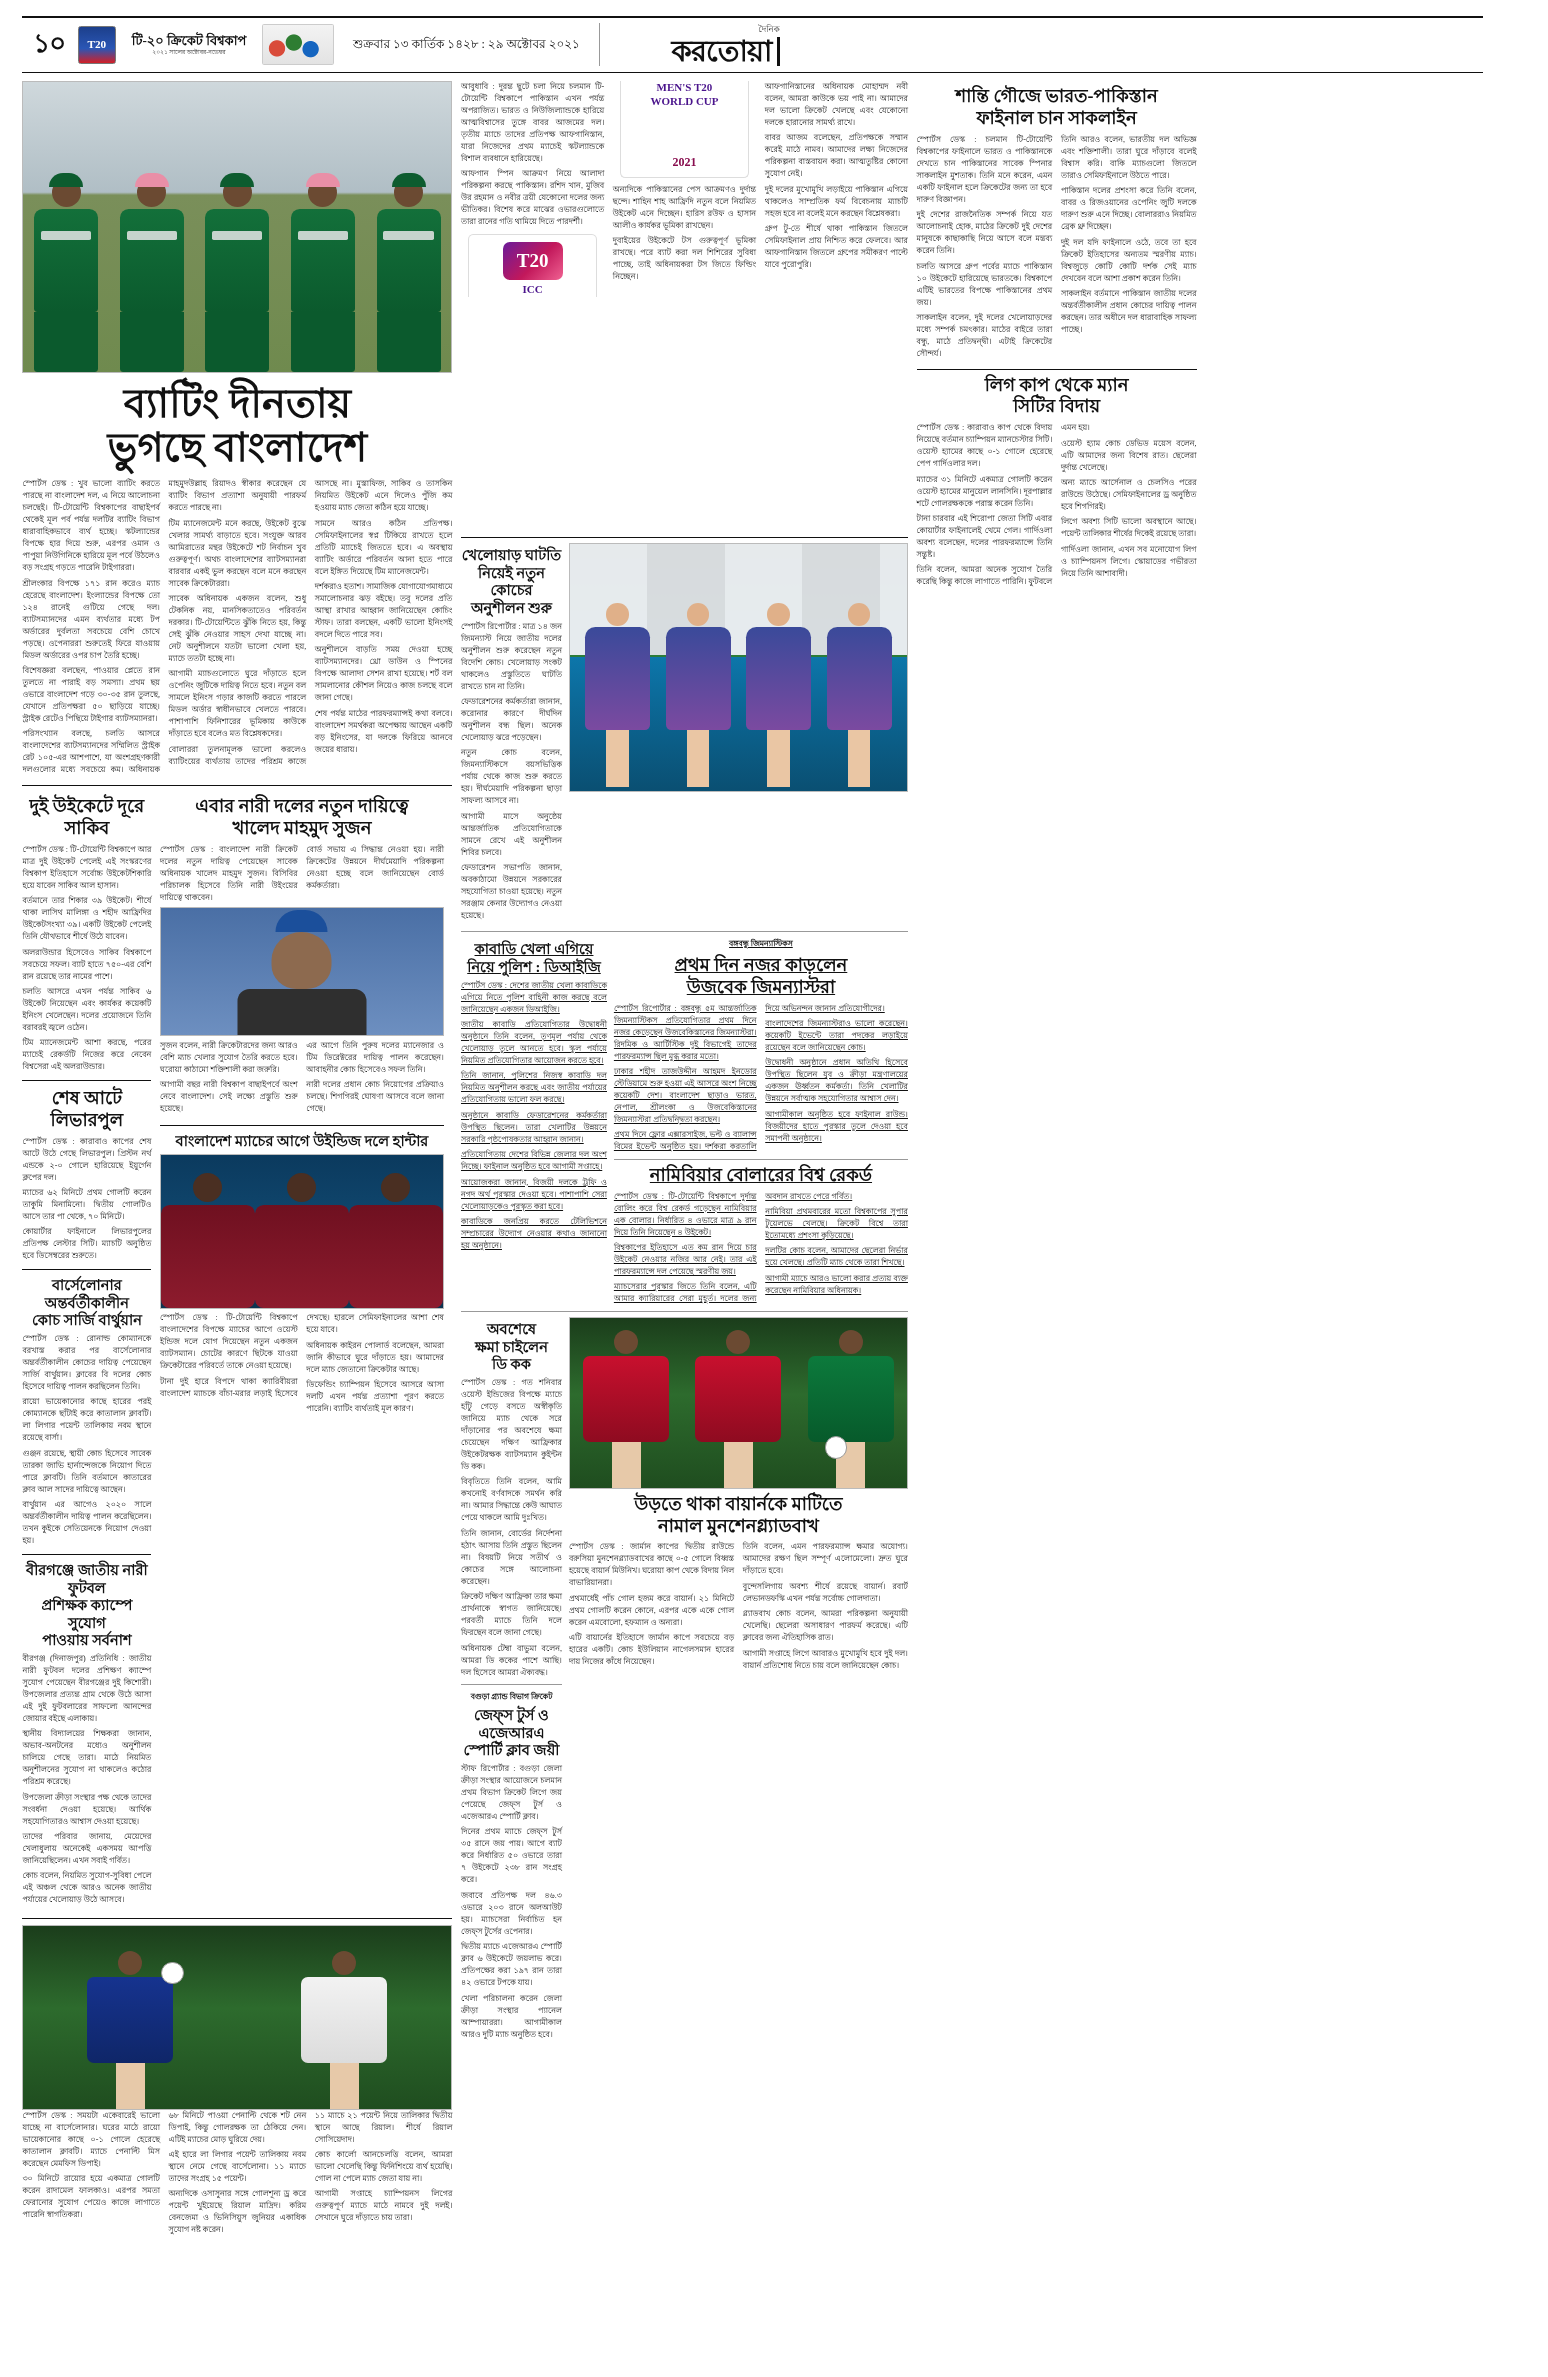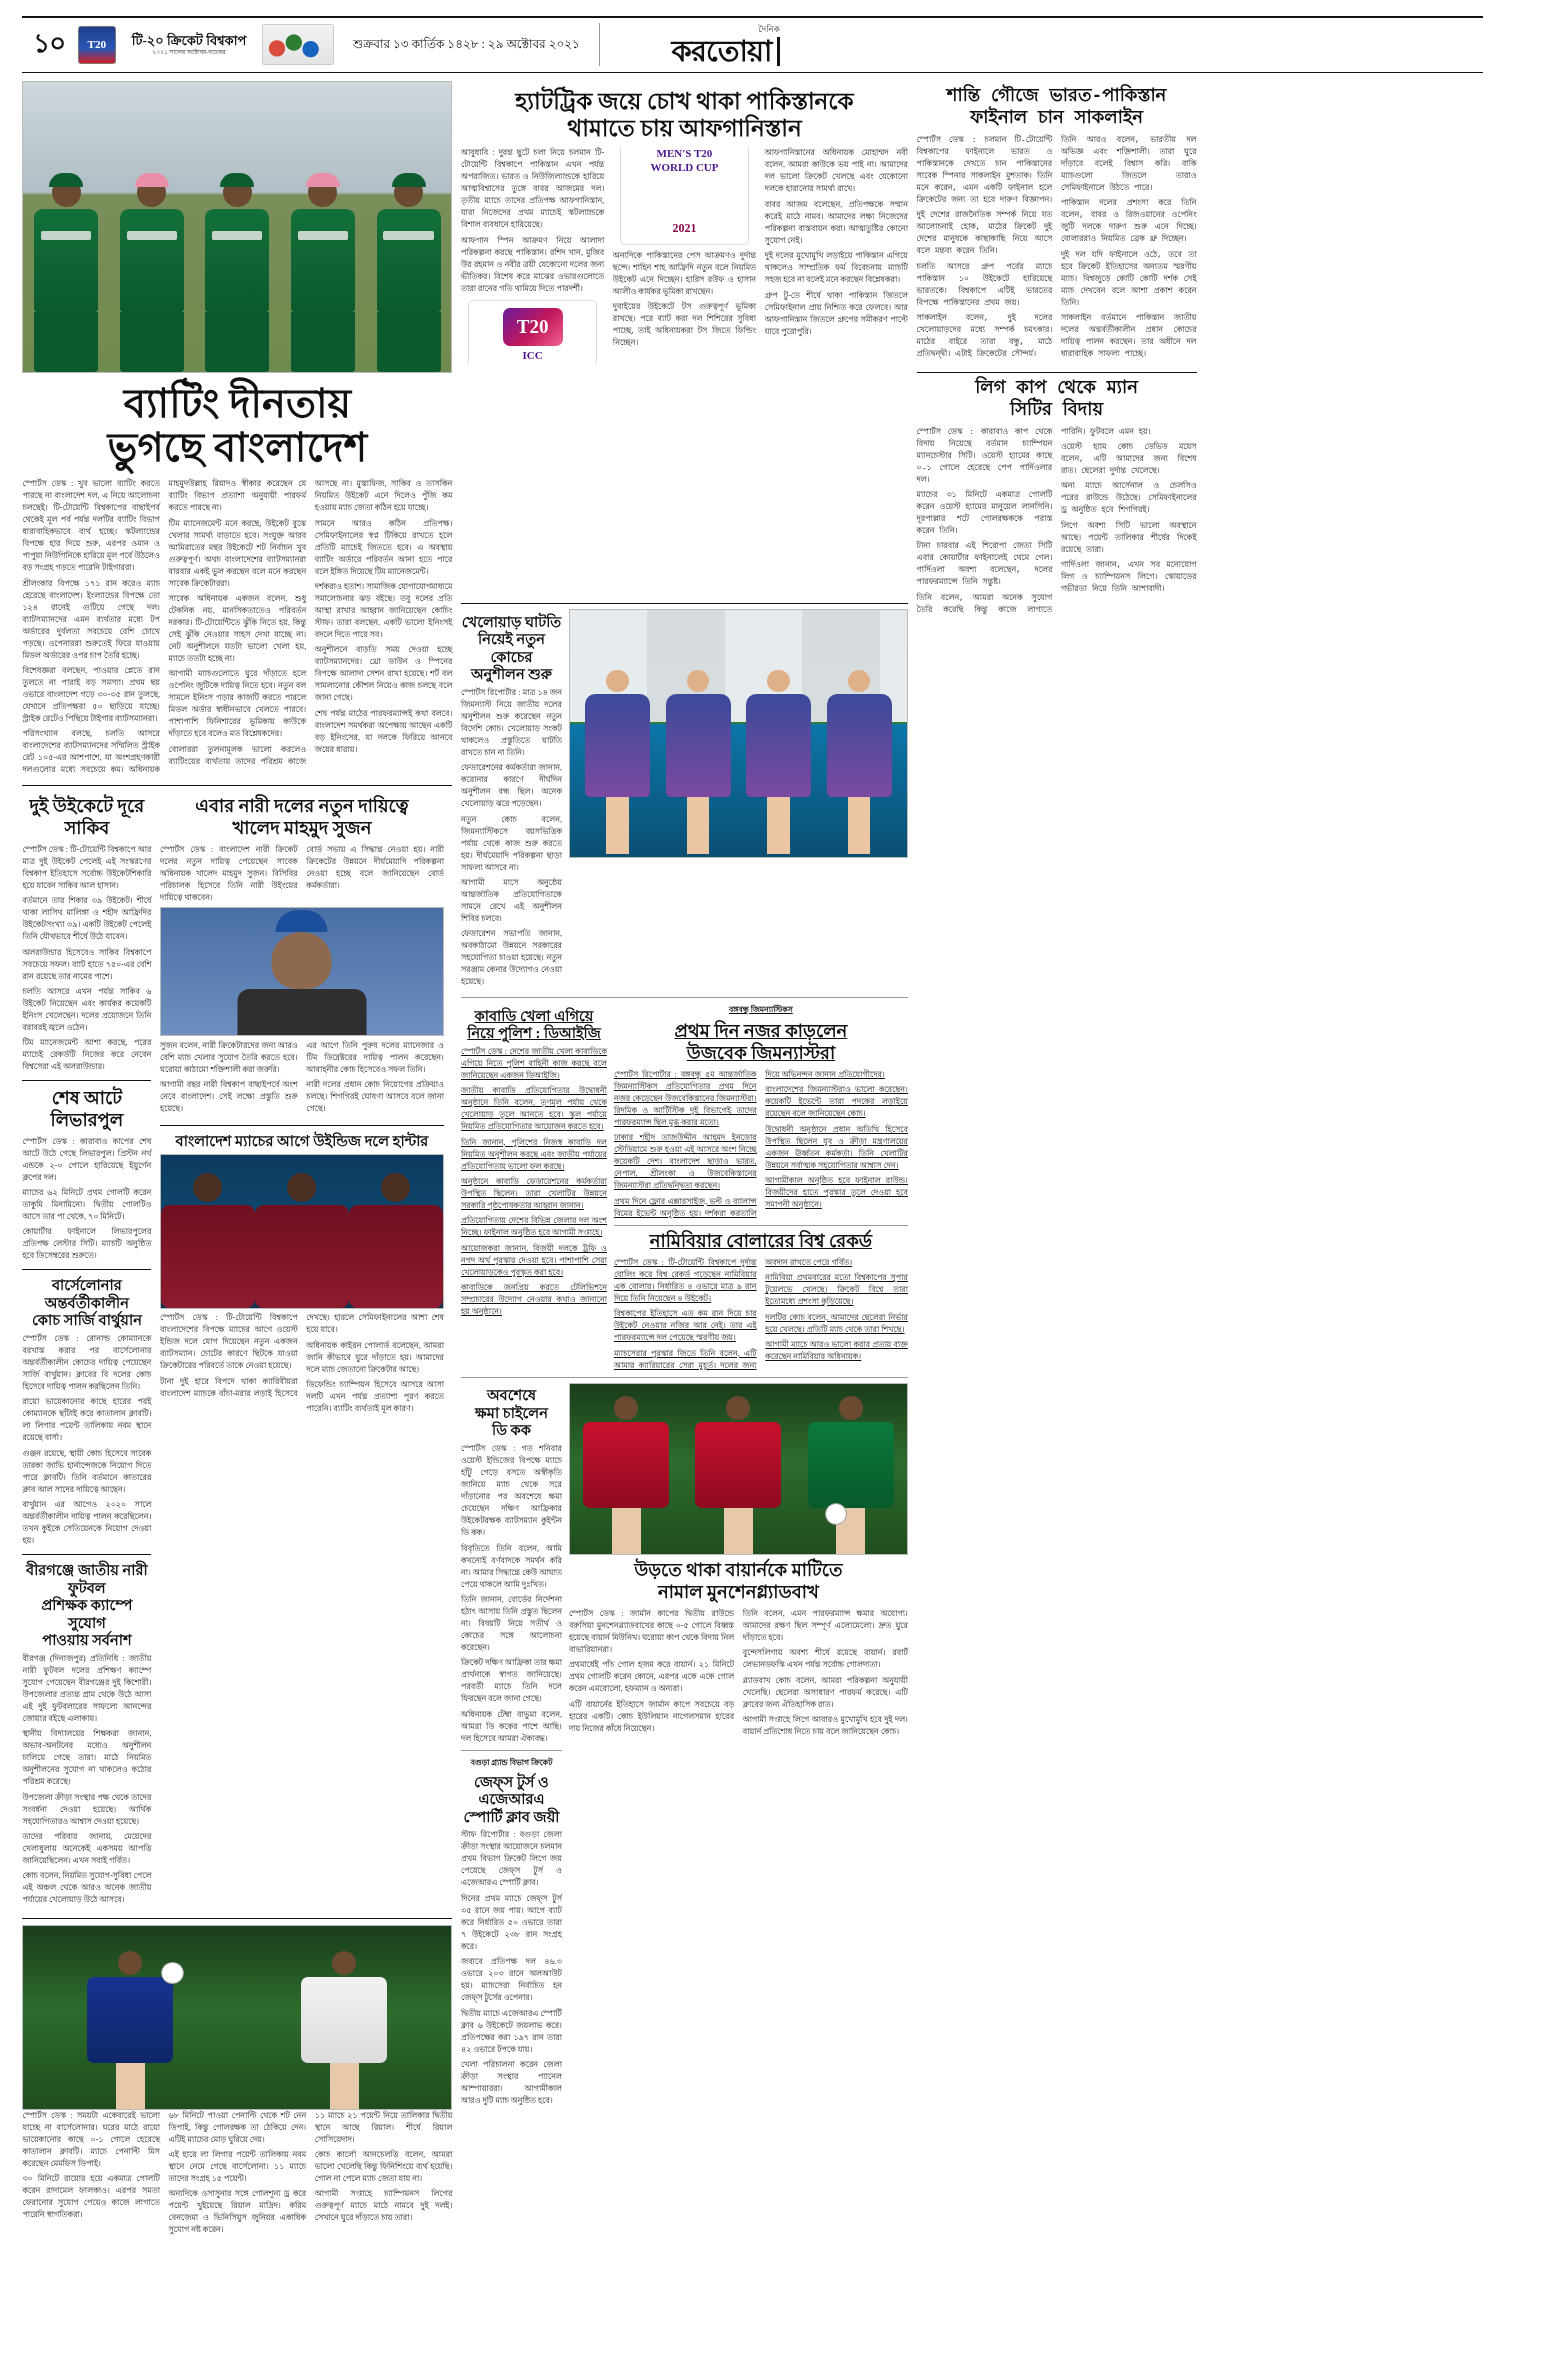--- a/index.html
+++ b/index.html
@@ -71,21 +71,21 @@
   .mh-logo .bar{border-left:3.4px solid #111;height:29px;margin-left:5.2px;}
   .logo-row{display:flex;align-items:center;}
 
   
   .content{
     display:flex; gap:8.6px; margin-top:8.6px;
   }
   .col{ }
   .colA{ width:430px; }
   .colB{ width:447px; }
-  .colD{ width:280px;font-family:Liberation Mono, monospace; }
+  .colD{ width:280px; }
 
   .hr{border:0;border-top:0.9px solid #111;margin:6.9px 0;}
   .hr-thin{border:0;border-top:0.9px solid #999;margin:5.2px 0;}
 
   
   h1.head{
     font-size:40px;line-height:1.12;text-align:center;font-weight:bold;margin:8.6px 0 6.9px;
   }
   h2.head{
     font-size:23px;line-height:1.18;text-align:center;font-weight:bold;margin:6.9px 0 5.2px;
@@ -389,24 +389,20 @@
         <p>এই হারে লা লিগার পয়েন্ট তালিকায় নবম স্থানে নেমে গেছে বার্সেলোনা। ১১ ম্যাচে তাদের সংগ্রহ ১৫ পয়েন্ট।</p>
         <p>অন্যদিকে ওসাসুনার সঙ্গে গোলশূন্য ড্র করে পয়েন্ট খুইয়েছে রিয়াল মাদ্রিদ। করিম বেনজেমা ও ভিনিসিয়ুস জুনিয়র একাধিক সুযোগ নষ্ট করেন।</p>
         <p>১১ ম্যাচে ২১ পয়েন্ট নিয়ে তালিকার দ্বিতীয় স্থানে আছে রিয়াল। শীর্ষে রিয়াল সোসিয়েদাদ।</p>
         <p>কোচ কার্লো আনচেলত্তি বলেন, আমরা ভালো খেলেছি কিন্তু ফিনিশিংয়ে ব্যর্থ হয়েছি। গোল না পেলে ম্যাচ জেতা যায় না।</p>
         <p>আগামী সপ্তাহে চ্যাম্পিয়নস লিগের গুরুত্বপূর্ণ ম্যাচে মাঠে নামবে দুই দলই। সেখানে ঘুরে দাঁড়াতে চায় তারা।</p>
       </div>
     </div>
 
     <div class="col colB">
 
-      <h2 class="head">
-        <span>হ্যাটট্রিক জয়ে চোখ থাকা পাকিস্তানকে</span><br>
-        <span>থামাতে চায় আফগানিস্তান</span>
-      </h2>
 
       <div class="body cols3" style="height:447px;">
         <p>আবুধাবি : দুরন্ত ছুটে চলা নিয়ে চলমান টি-টোয়েন্টি বিশ্বকাপে পাকিস্তান এখন পর্যন্ত অপরাজিত। ভারত ও নিউজিল্যান্ডকে হারিয়ে আত্মবিশ্বাসের তুঙ্গে বাবর আজমের দল। তৃতীয় ম্যাচে তাদের প্রতিপক্ষ আফগানিস্তান, যারা নিজেদের প্রথম ম্যাচেই স্কটল্যান্ডকে বিশাল ব্যবধানে হারিয়েছে।</p>
         <p>আফগান স্পিন আক্রমণ নিয়ে আলাদা পরিকল্পনা করছে পাকিস্তান। রশিদ খান, মুজিব উর রহমান ও নবীর ত্রয়ী যেকোনো দলের জন্য ভীতিকর। বিশেষ করে মাঝের ওভারগুলোতে তারা রানের গতি থামিয়ে দিতে পারদর্শী।</p>
         <div class="wc-logo">
           <div class="ring">T20</div>
           <div class="ln">ICC</div>
           <div class="ln">MEN'S T20</div>
           <div class="ln">WORLD CUP</div>
           <div class="yr">2021</div>

